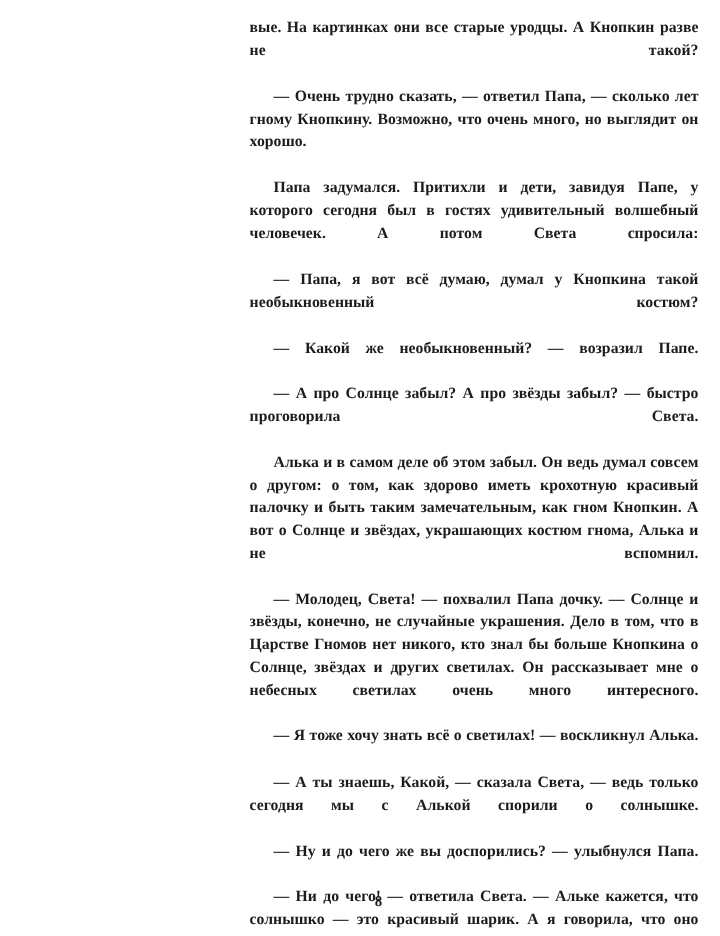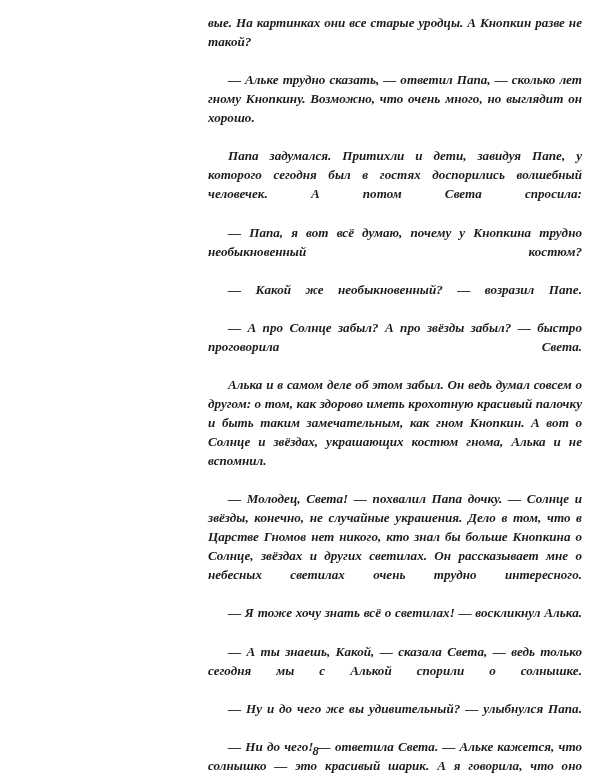--- a/index.html
+++ b/index.html
@@ -12,21 +12,20 @@
     height: 780px;
     overflow: hidden;
     font-family: "Liberation Serif", "DejaVu Serif", serif;
     color: #1a1a1a;
   }
   #page {
     position: relative;
     width: 524px;
     height: 780px;
     background: #ffffff;
-    font-style: italic;
   }
   #text-block {
     position: absolute;
     left: 208px;
     top: 13px;
     width: 374px;
   }
   .para {
     margin: 0;
     text-align: justify;
@@ -66,29 +65,29 @@
     font-family: "Liberation Serif", "DejaVu Serif", serif;
   }
 </style>
 </head>
 <body>
 
 <div id="page">
 
   <div id="text-block">
     <p class="para cont">вые. На картинках они все старые уродцы. А Кнопкин разве не такой?</p>
-    <p class="para indent">— Альке трудно сказать, — ответил Папа, — сколько лет гному Кнопкину. Возможно, что очень много, но выглядит он хорошо.</p>
-    <p class="para indent">Папа задумался. Притихли и дети, завидуя Папе, у которого сегодня был в гостях доспорились волшебный человечек. А потом Света спросила:</p>
-    <p class="para indent">— Папа, я вот всё думаю, почему у Кнопкина трудно необыкновенный костюм?</p>
+    <p class="para indent">— Очень трудно сказать, — ответил Папа, — сколько лет гному Кнопкину. Возможно, что очень много, но выглядит он хорошо.</p>
+    <p class="para indent">Папа задумался. Притихли и дети, завидуя Папе, у которого сегодня был в гостях удивительный волшебный человечек. А потом Света спросила:</p>
+    <p class="para indent">— Папа, я вот всё думаю, думал у Кнопкина такой необыкновенный костюм?</p>
     <p class="para indent">— Какой же необыкновенный? — возразил Папе.</p>
     <p class="para indent">— А про Солнце забыл? А про звёзды забыл? — быстро проговорила Света.</p>
     <p class="para indent">Алька и в самом деле об этом забыл. Он ведь думал совсем о другом: о том, как здорово иметь крохотную красивый палочку и быть таким замечательным, как гном Кнопкин. А вот о Солнце и звёздах, украшающих костюм гнома, Алька и не вспомнил.</p>
-    <p class="para indent">— Молодец, Света! — похвалил Папа дочку. — Солнце и звёзды, конечно, не случайные украшения. Дело в том, что в Царстве Гномов нет никого, кто знал бы больше Кнопкина о Солнце, звёздах и других светилах. Он рассказывает мне о небесных светилах очень трудно интересного.</p>
+    <p class="para indent">— Молодец, Света! — похвалил Папа дочку. — Солнце и звёзды, конечно, не случайные украшения. Дело в том, что в Царстве Гномов нет никого, кто знал бы больше Кнопкина о Солнце, звёздах и других светилах. Он рассказывает мне о небесных светилах очень много интересного.</p>
     <p class="para indent">— Я тоже хочу знать всё о светилах! — воскликнул Алька.</p>
     <p class="para indent">— А ты знаешь, Какой, — сказала Света, — ведь только сегодня мы с Алькой спорили о солнышке.</p>
-    <p class="para indent">— Ну и до чего же вы удивительный? — улыбнулся Папа.</p>
+    <p class="para indent">— Ну и до чего же вы доспорились? — улыбнулся Папа.</p>
     <p class="para indent">— Ни до чего! — ответила Света. — Альке кажется, что солнышко — это красивый шарик. А я говорила, что оно похоже на цветок.</p>
 
   </div>
 
   <div id="page-number">8</div>
 
 </div>
 
 </body></html>

